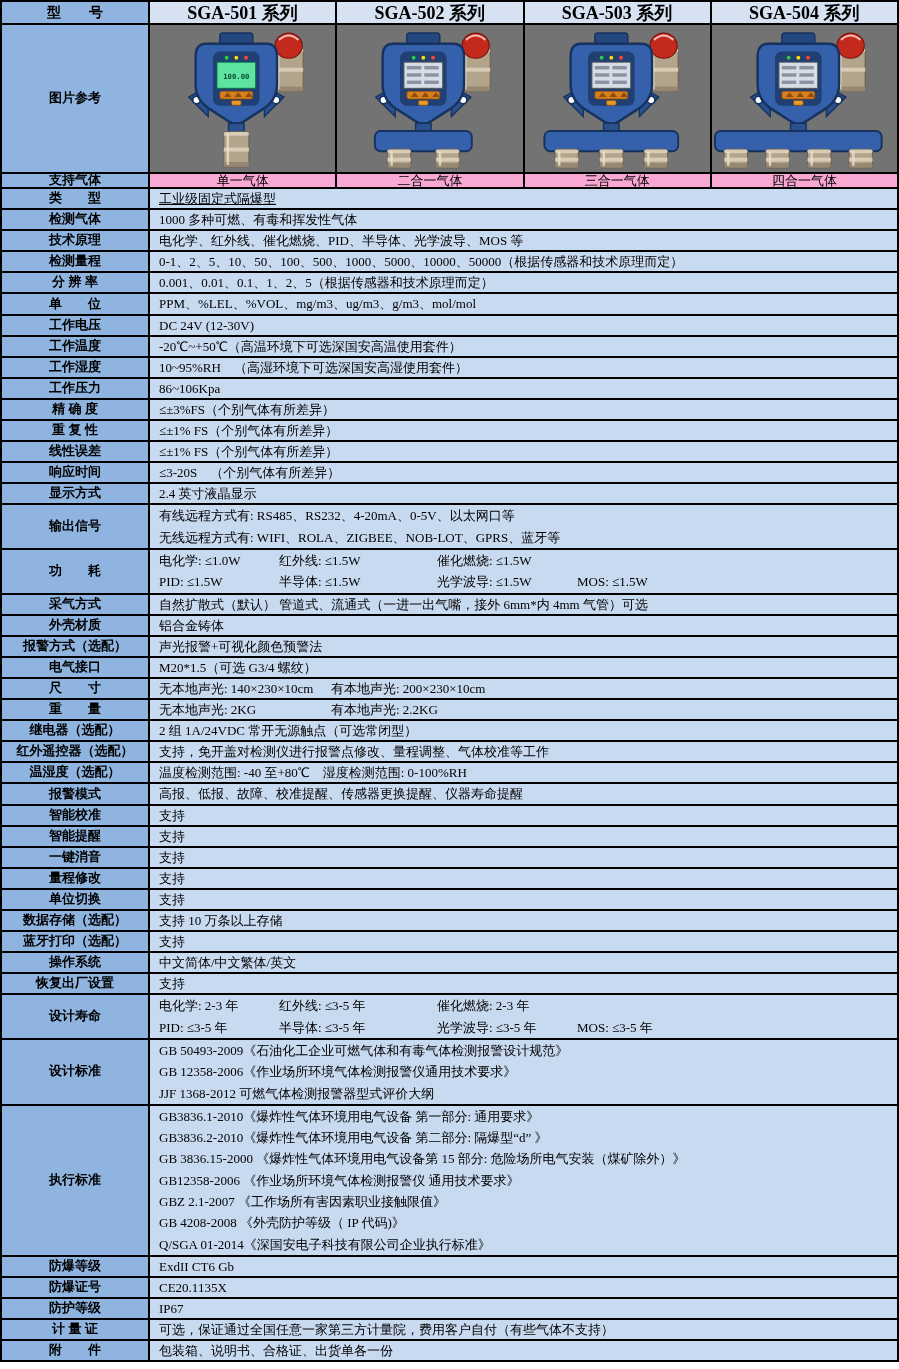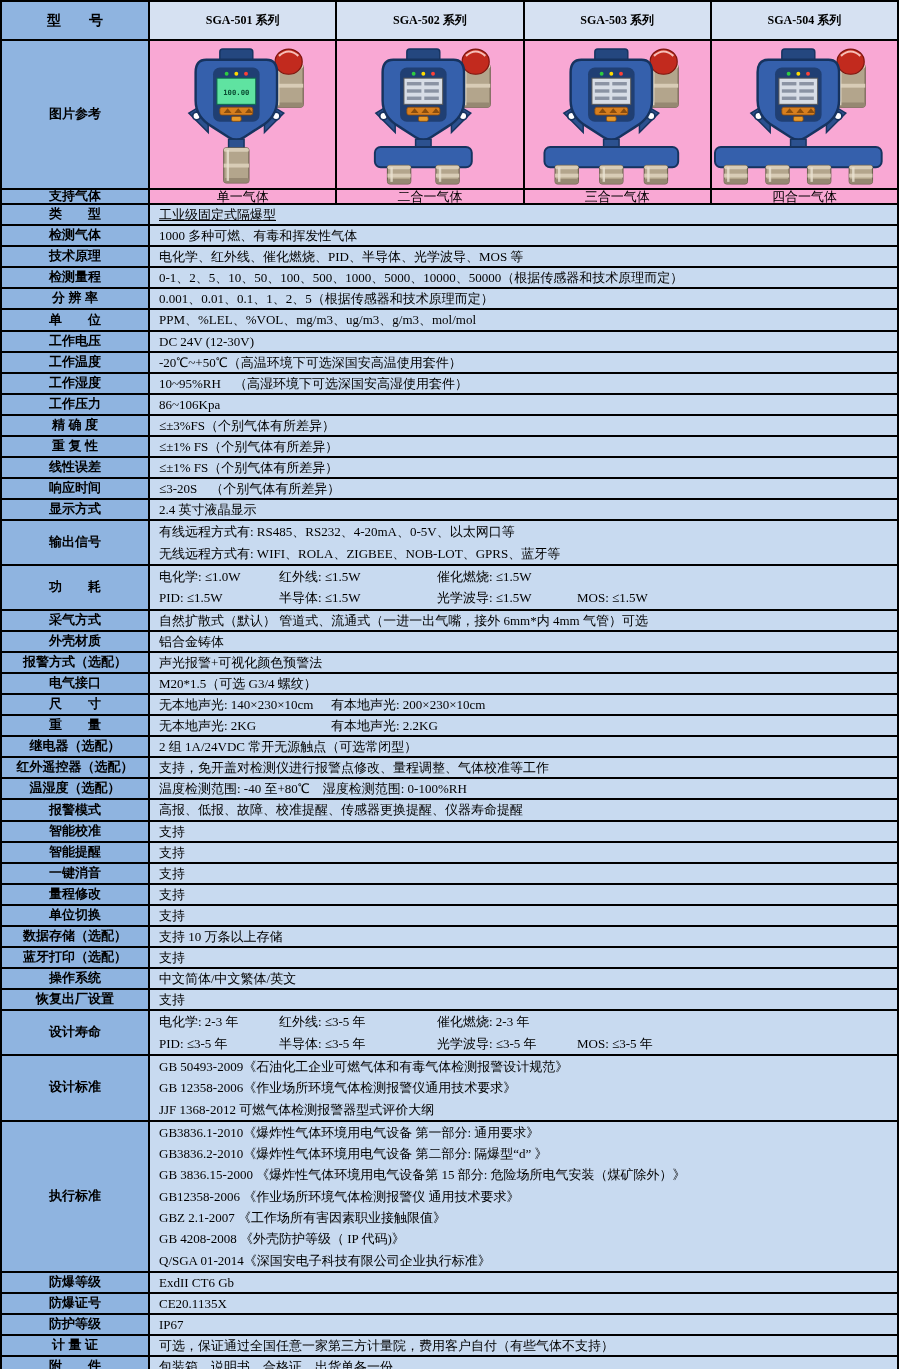--- a/index.html
+++ b/index.html
@@ -34,30 +34,30 @@
   .cells { flex: 1; display: flex; }
   .cell {
     flex: 1;
     border-right: 2px solid #000;
     display: flex;
     align-items: center;
     justify-content: center;
     overflow: hidden;
   }
   .cell:last-child { border-right: none; }
-  .hdr { height: 39px; }
+  .hdr { height: 23px; }
   .hdr .lbl { font-size: 14px; }
   .hdr .cell {
     background: #d6e1f2;
     font-weight: bold;
-    font-size: 12px;
+    font-size: 18px;
     font-family: "Liberation Serif", serif;
   }
   .imgs { height: 149px; }
-  .imgs .cell { background: #f9a8d4; padding: 2px; }
+  .imgs .cell { background: #737373; padding: 2px; }
   .imgs svg { width: 100%; height: 100%; display: block; }
   .gas { height: 15px; }
   .gas .cell { background: #f9a8d4; font-size: 13px; }
   .val {
     flex: 1;
     background: #c8daf0;
     padding-left: 9px;
     padding-right: 4px;
     display: flex;
     flex-direction: column;

